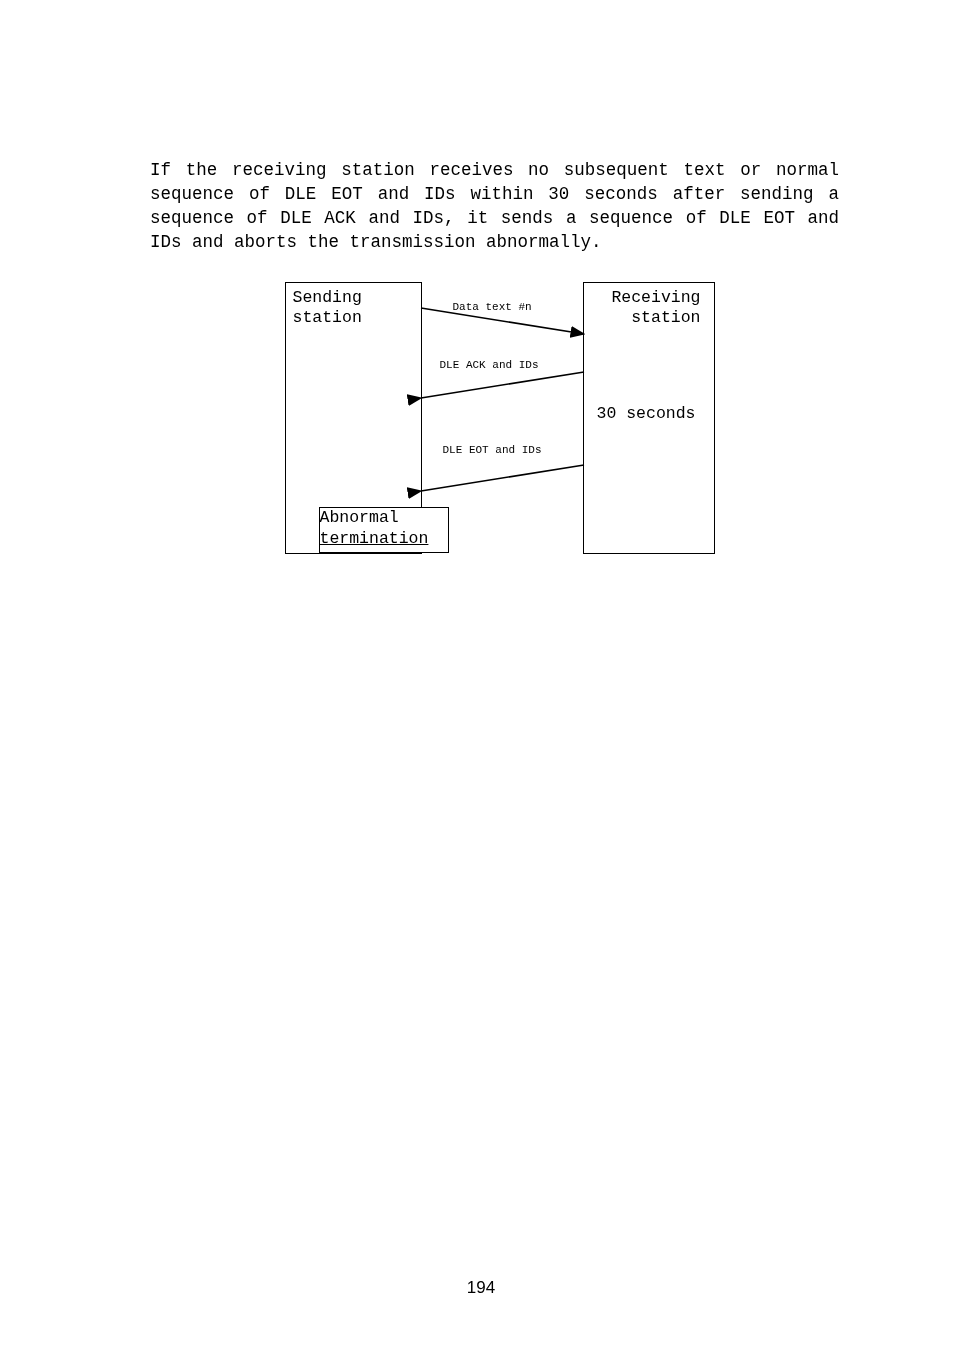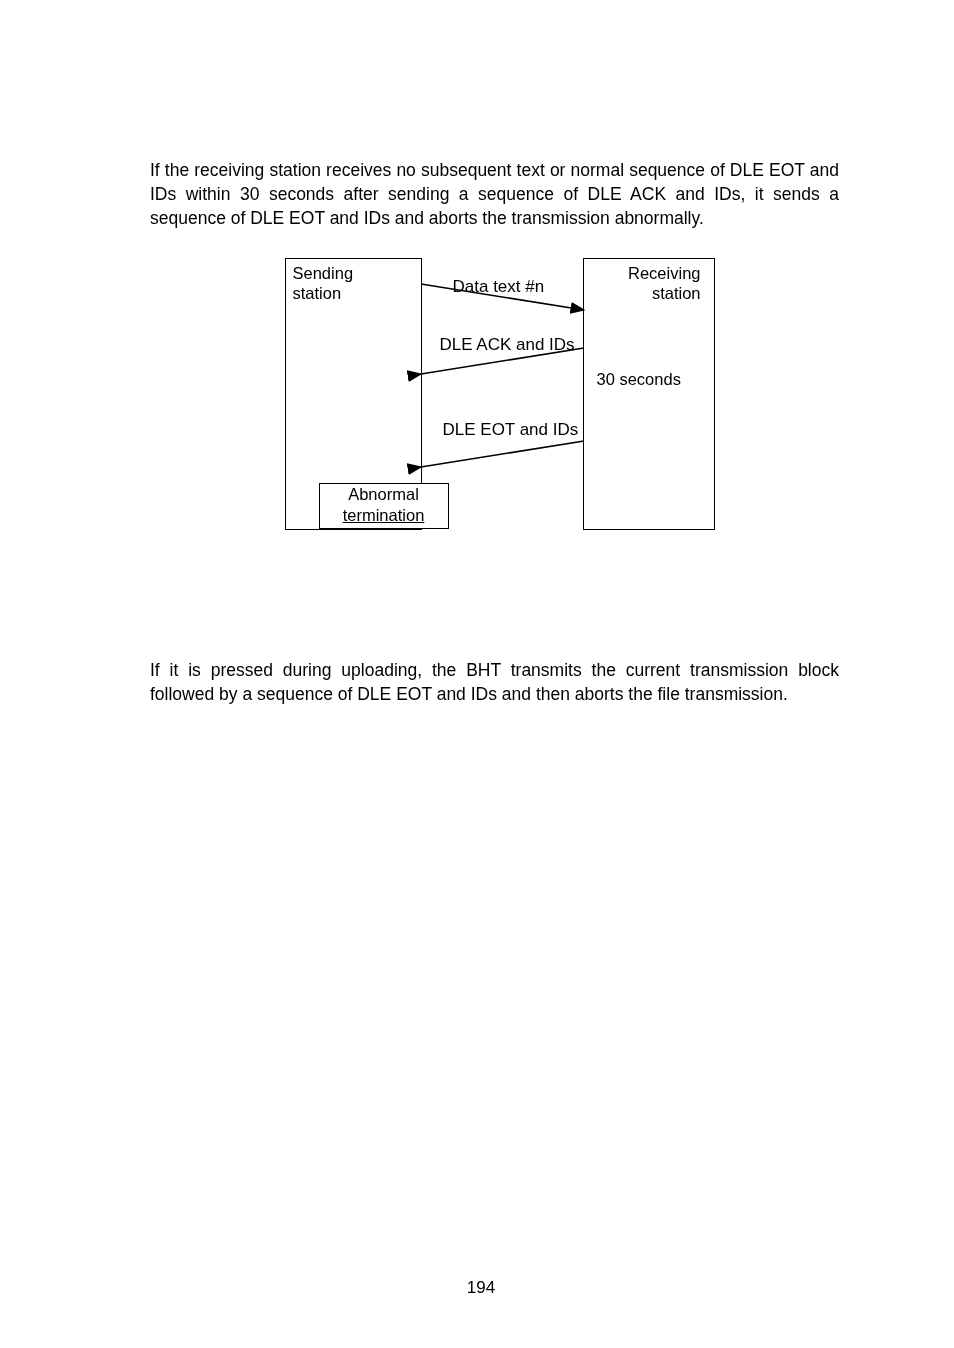--- a/index.html
+++ b/index.html
@@ -7,20 +7,21 @@
     padding: 0;
     font-family: Arial, Helvetica, sans-serif;
     background: #fff;
     color: #000;
     width: 954px;
     height: 1348px;
     position: relative;
   }
   .page {
     padding: 140px 115px 0 150px;
+    font-family: Liberation Mono, monospace;
   }
   .para {
     font-size: 17.5px;
     line-height: 1.38;
     margin-bottom: 24px;
     text-align: justify;
   }
   .para-tight {
     margin-bottom: 12px;
   }
@@ -63,37 +64,37 @@
     line-height: 1.2;
     text-align: right;
     width: 100px;
   }
   .abnormal-box {
     position: absolute;
     left: 44px; top: 225px;
     width: 128px; height: 44px;
     border: 1.5px solid #000;
     background: #fff;
-    text-align: center;
+    text-align: left;
     font-size: 16.5px;
     line-height: 1.25;
     padding-top: 0px;
   }
   .abnormal-box .underline {
     text-decoration: underline;
   }
   .seconds-label {
     position: absolute;
-    right: -2px; top: 112px;
+    right: -2px; top: 122px;
     width: 120px;
     text-align: left;
   }
   .msg-label {
     position: absolute;
-    font-size: 17px;
+    font-size: 11px;
     white-space: nowrap;
   }
   .svg-arrows {
     position: absolute;
     left: 0; top: 0;
     width: 440px; height: 300px;
     pointer-events: none;
   }
   .page-number {
     position: absolute;
@@ -144,17 +145,16 @@
     <div class="seconds-label">30 seconds</div>
 
     <div class="abnormal-box">
       <span>Abnormal</span><br>
       <span class="underline">termination</span>
     </div>
   </div>
 
 
 
-  <p class="para">If it is pressed during uploading, the BHT transmits the current transmission block followed by a sequence of DLE EOT and IDs and then aborts the file transmission.</p>
 
 </div>
 
 <div class="page-number">194</div>
 
 </body></html>

